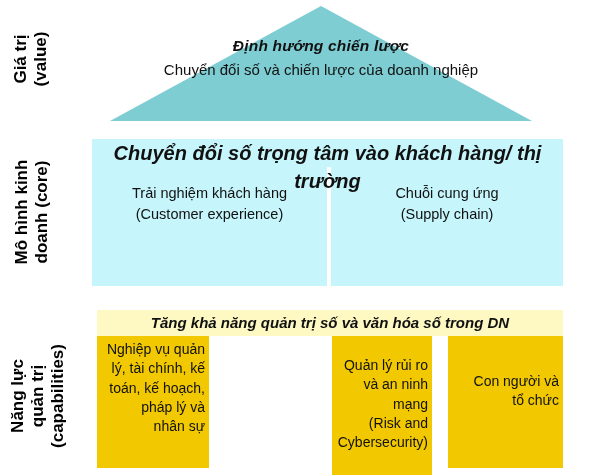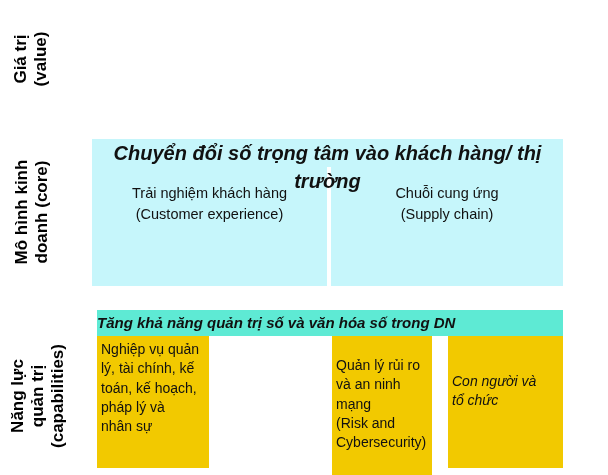--- a/index.html
+++ b/index.html
@@ -143,62 +143,72 @@
     top: 310px;
     width: 466px;
     height: 158px;
   }
   .caps-header {
     position: absolute;
     left: 0;
     top: 0;
     width: 466px;
     height: 26px;
-    background: #5eead4;
+    background: #fef9c3;
+    text-align: center;
     font-size: 15px;
     font-weight: bold;
     font-style: italic;
     color: #111111;
     line-height: 26px;
     z-index: 3;
   }
   .caps-box {
     position: absolute;
     top: 0;
     height: 158px;
     background: #f2c900;
     box-sizing: border-box;
     padding: 30px 4px 0 4px;
-    text-align: left;
+    text-align: right;
     font-size: 14px;
     color: #111111;
     line-height: 1.38;
     white-space: pre-line;
   }
   #caps-box-0 { left: 0px;   width: 112px; }
   #caps-box-1 { left: 116px; width: 115px; }
   #caps-box-2 { left: 235px; width: 100px; margin-top: 16px; }
-  #caps-box-3 { left: 351px; width: 115px; font-style: italic; }
+  #caps-box-3 { left: 351px; width: 115px; }
   #caps-box-3 { padding-top: 62px; }
 </style>
 </head>
 <body>
 
 <div class="canvas">
 
   <div class="side-label" id="label-value">Giá trị
 (value)</div>
 
   <div class="side-label" id="label-core">Mô hình kinh
 doanh (core)</div>
 
   <div class="side-label" id="label-capabilities">Năng lực
 quản trị
 (capabilities)</div>
 
+  <div class="roof">
+    <svg width="422" height="115" viewBox="0 0 422 115">
+      <polygon points="211,0 422,115 0,115" fill="#7ecdd3"></polygon>
+    </svg>
+    <div class="roof-text">
+      <div class="roof-title">Định hướng chiến lược</div>
+      <div class="roof-sub">Chuyển đổi số và chiến lược của doanh nghiệp</div>
+    </div>
+  </div>
 
   <div class="core">
     <div class="core-box" id="core-box-0">Trải nghiệm khách hàng
 (Customer experience)</div>
     <div class="core-box" id="core-box-1">Chuỗi cung ứng
 (Supply chain)</div>
     <div class="core-header">Chuyển đổi số trọng tâm vào khách hàng/ thị trường</div>
   </div>
 
   <div class="caps">

